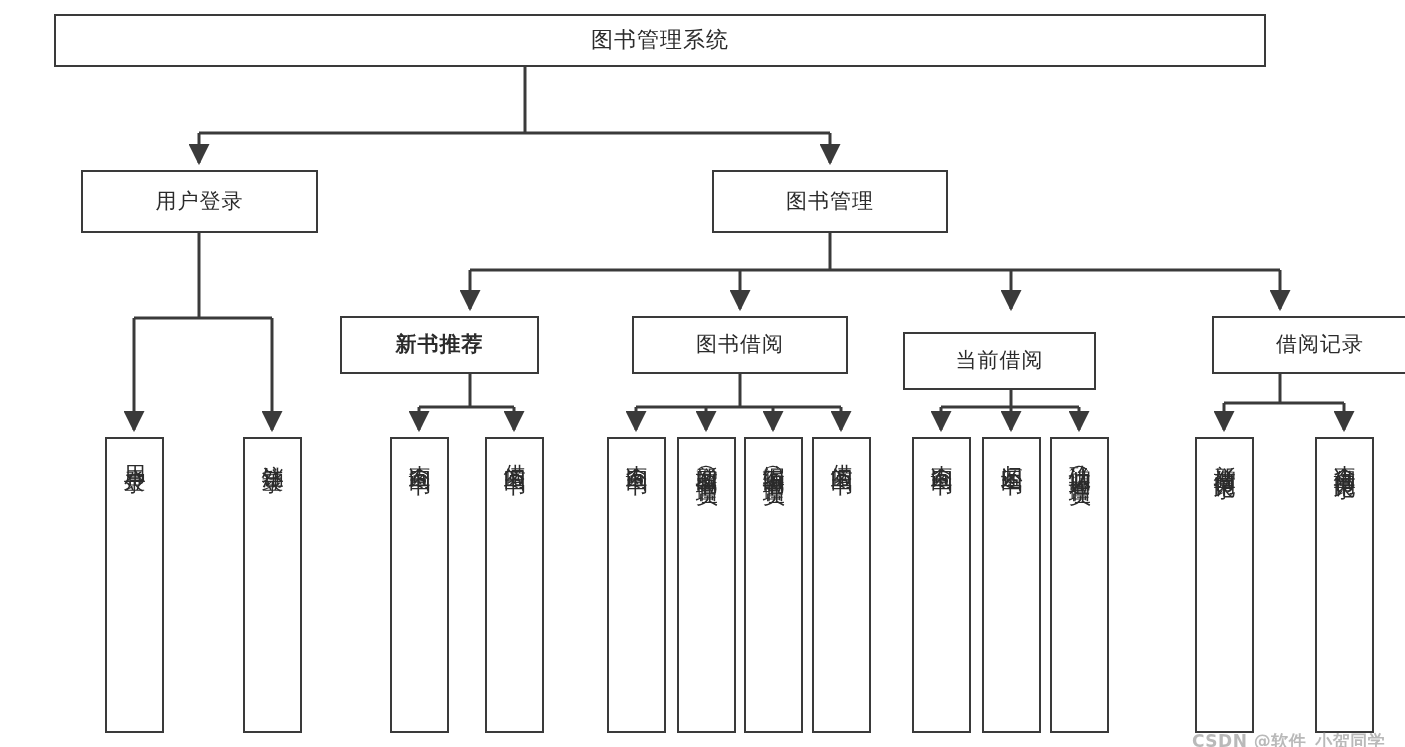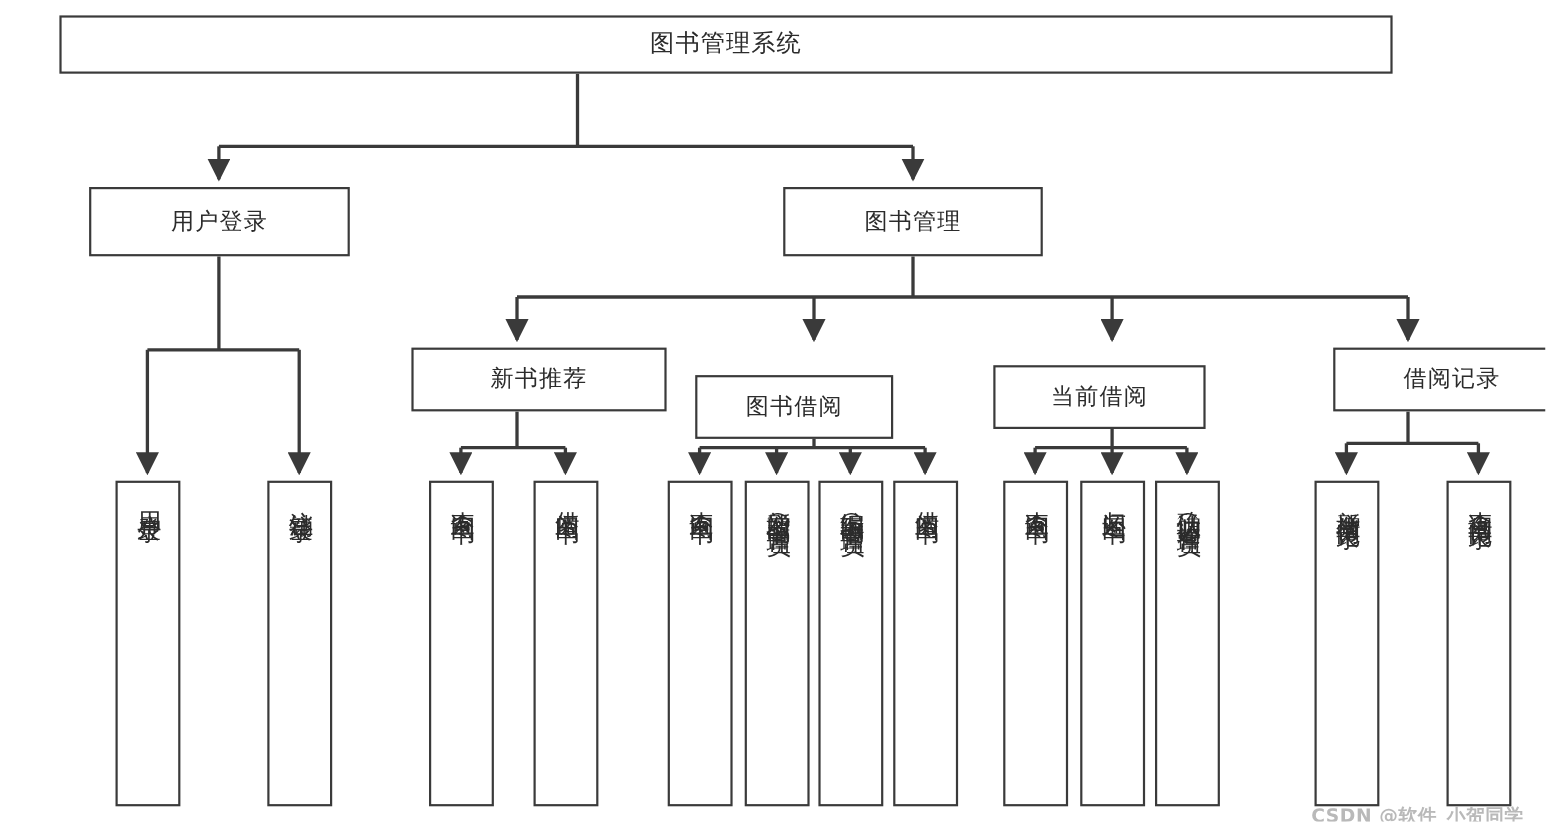--- a/index.html
+++ b/index.html
@@ -125,24 +125,24 @@
     <span>图书管理系统</span>
   </div>
 
   <div class="node horiz" style="left:81px; top:170px; width:237px; height:63px;">
     <span>用户登录</span>
   </div>
   <div class="node horiz" style="left:712px; top:170px; width:236px; height:63px;text-align:right;">
     <span>图书管理</span>
   </div>
 
-  <div class="node horiz" style="left:374px; top:316px; width:232px; height:58px;">
+  <div class="node horiz" style="left:340px; top:316px; width:199px; height:58px;font-weight:bold;">
     <span>新书推荐</span>
   </div>
-  <div class="node horiz" style="left:632px; top:316px; width:180px; height:58px;margin-top:25px;">
+  <div class="node horiz" style="left:632px; top:316px; width:216px; height:58px;">
     <span>图书借阅</span>
   </div>
   <div class="node horiz" style="left:903px; top:332px; width:193px; height:58px;">
     <span>当前借阅</span>
   </div>
   <div class="node horiz" style="left:1212px; top:316px; width:216px; height:58px;">
     <span>借阅记录</span>
   </div>
 
   <div class="node vert" style="left:105px; top:437px; width:59px; height:296px;">

